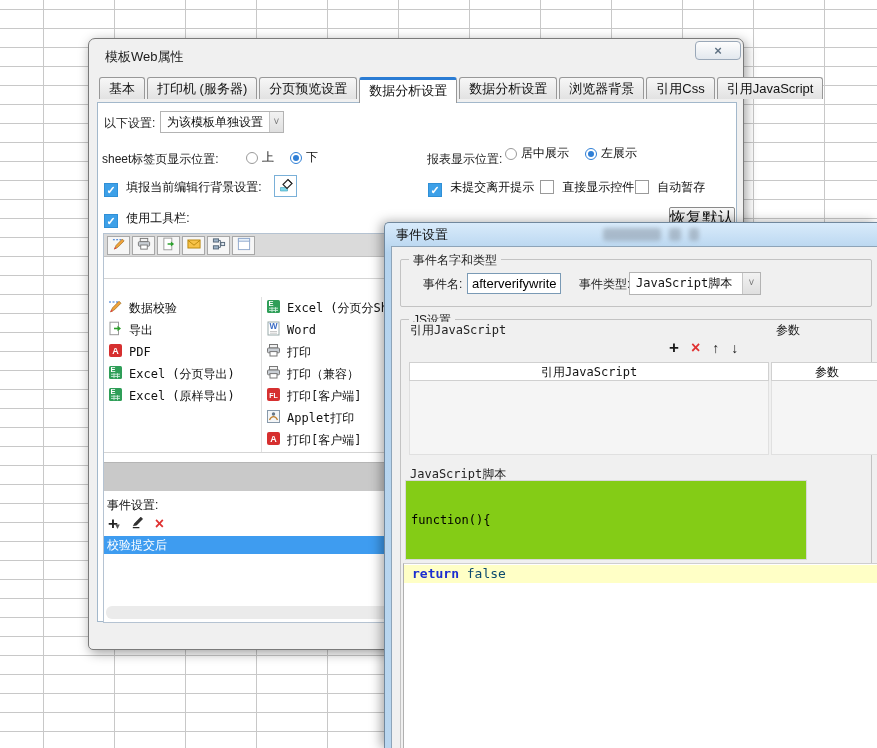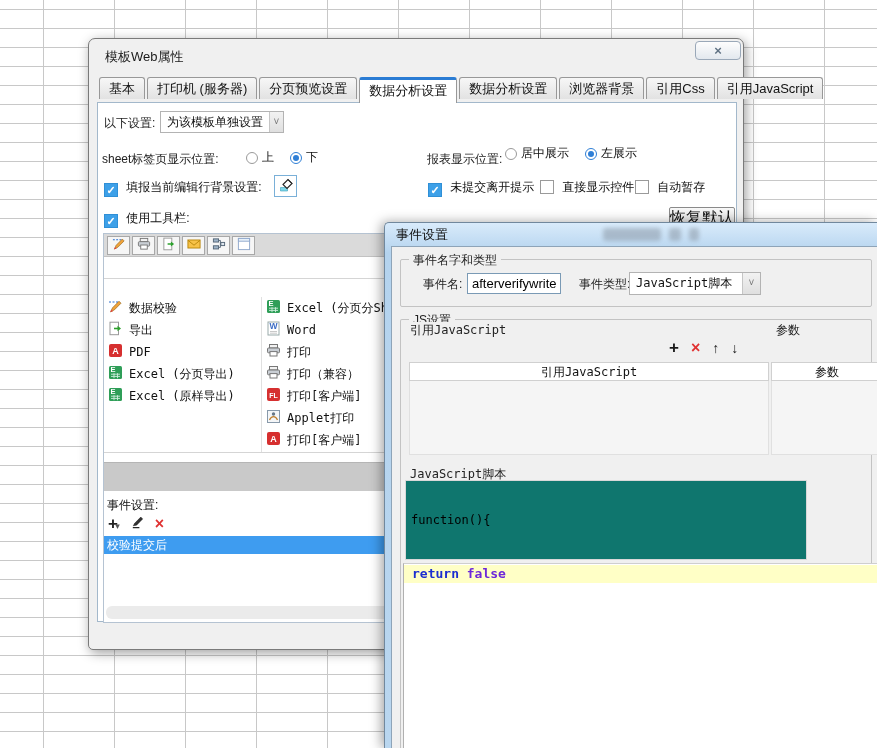--- a/index.html
+++ b/index.html
@@ -99,26 +99,26 @@
 
   .tbl-header { position:absolute; height:19px; background:#fff; border:1px solid #d0d0d0; text-align:center;
     line-height:18px; font-size:12px; }
   .tbl-body { position:absolute; background:#f5f5f5; border:1px solid #e0e0e0; border-top:none; }
 
   .js-toolbar { position:absolute; display:flex; gap:12px; align-items:center; font-weight:bold; }
   .js-plus { font-size:17px; color:#1a1a1a; }
   .js-x { font-size:16px; color:#e03232; }
   .js-arrow { font-size:14px; color:#1a1a1a; }
 
-  .codebox { position:absolute; background:#0f766e; border:1px solid #d8d8d8; }
+  .codebox { position:absolute; background:#84cc16; border:1px solid #d8d8d8; }
   .codebox .code { position:absolute; left:5px; top:32px; font-size:12px; color:#000; }
   .editor { position:absolute; background:#fff; border-left:1px solid #b0b0b0; border-top:1px solid #cfcfcf; }
   .curline { position:absolute; left:0; top:1px; width:100%; height:18px; background:#ffffc6; line-height:18px; padding-left:8px; font-size:13px; }
   .kw { color:#1c2fd0; font-weight:bold; }
-  .val { color:#6d28d9; font-weight:bold; }
+  .val { color:#0c4a6e; font-weight:normal; }
 </style>
 </head>
 <body>
 
 <div id="grid"></div>
 
 <div id="win1">
   <div class="w1-title">模板Web属性</div>
   <div class="w1-close"><span>×</span></div>
 

